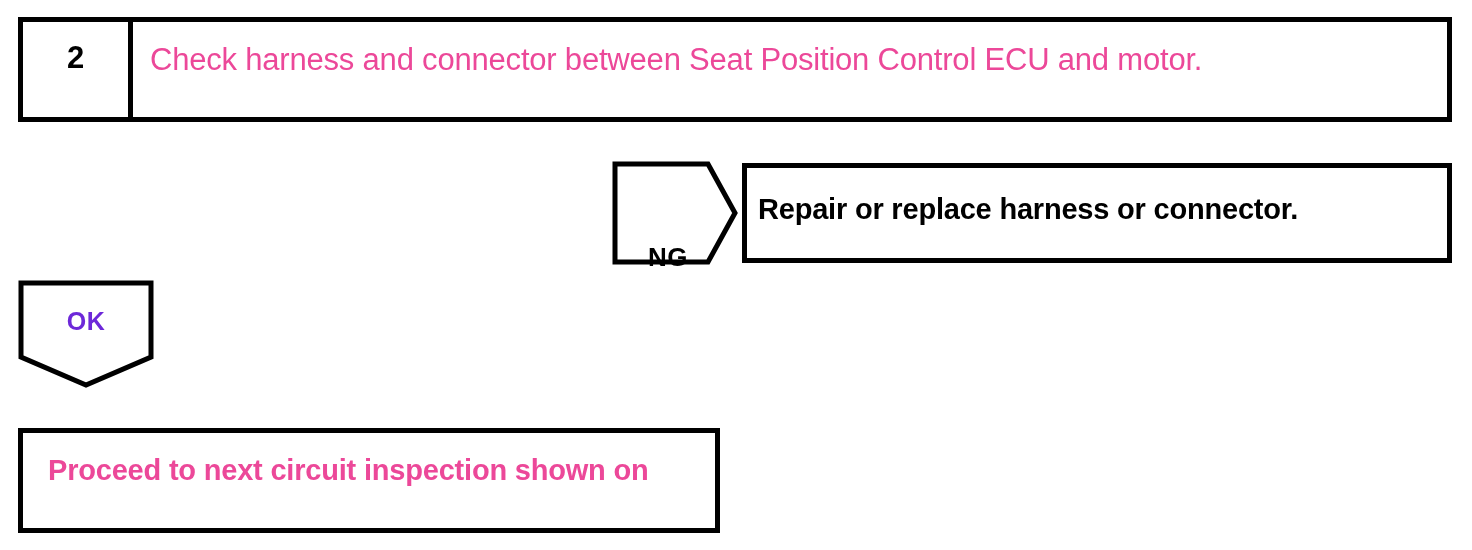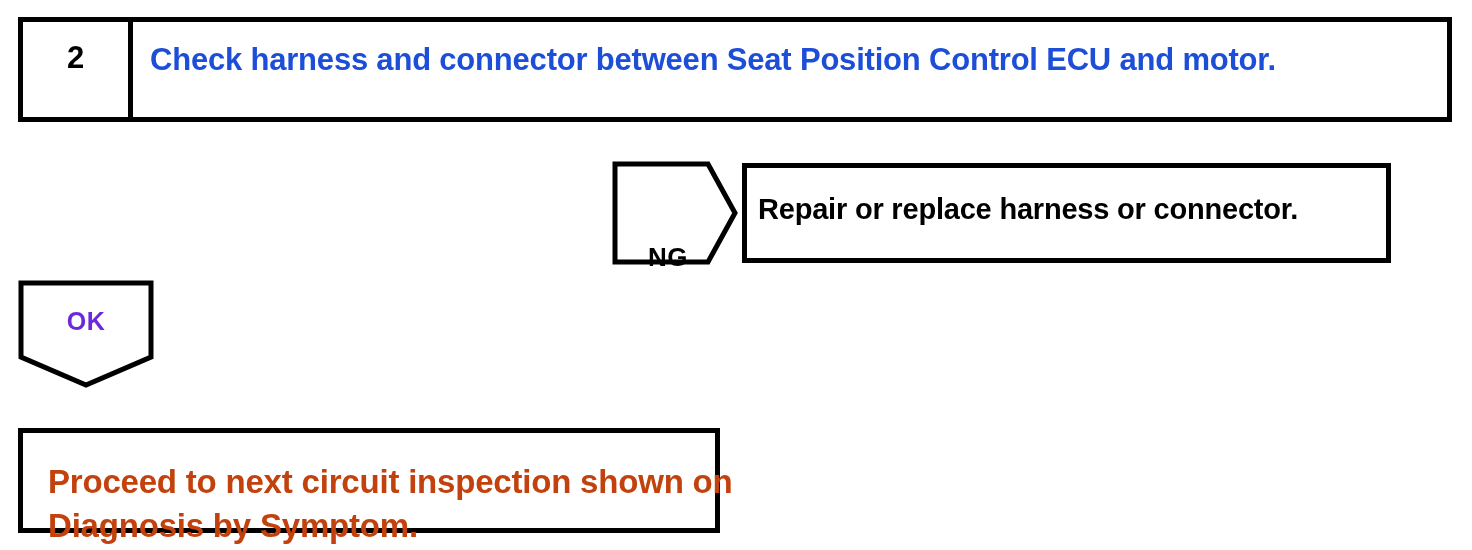--- a/index.html
+++ b/index.html
@@ -45,22 +45,22 @@
     color: #000000;
     line-height: 1;
     padding-top: 20px;
     letter-spacing: 0px;
   }
   .step-text {
     position: absolute;
     left: 127px;
     top: 21px;
     font-size: 31px;
-    font-weight: bold;
-    color: #1d4ed8;
+    font-weight: normal;
+    color: #ec4899;
     line-height: 1.1;
     white-space: nowrap;
     letter-spacing: -0.2px;
   }
 
   
   .ng-arrow {
     position: absolute;
     left: 612px;
     top: 161px;
@@ -83,21 +83,21 @@
     letter-spacing: 0.5px;
     pointer-events: none;
     margin-top: 44px;
   }
 
   
   .repair-box {
     position: absolute;
     left: 742px;
     top: 163px;
-    width: 649px;
+    width: 710px;
     height: 100px;
     border: 5px solid #000000;
     box-sizing: border-box;
     background: #ffffff;
   }
   .repair-text {
     position: absolute;
     left: 11px;
     top: 26px;
     font-size: 29px;
@@ -140,24 +140,24 @@
     top: 428px;
     width: 702px;
     height: 105px;
     border: 5px solid #000000;
     box-sizing: border-box;
     background: #ffffff;
   }
   .proceed-text {
     position: absolute;
     left: 25px;
-    top: 27px;
-    font-size: 33px;
+    top: 18px;
+    font-size: 29px;
     font-weight: bold;
-    color: #c2410c;
+    color: #ec4899;
     line-height: 1.32;
     letter-spacing: -0.2px;
   }
   .proceed-text div { white-space: nowrap; }
 </style>
 </head>
 <body>
 
 <div id="canvas">
 
@@ -182,17 +182,16 @@
   <div class="ok-arrow">
     <svg width="136" height="108" viewBox="0 0 136 108">
       <polygon points="3,3 133,3 133,77 68,105 3,77" fill="#ffffff" stroke="#000000" stroke-width="5" stroke-linejoin="miter"></polygon>
     </svg>
   </div>
   <div class="ok-label">OK</div>
 
   <div class="proceed-box">
     <div class="proceed-text">
       <div>Proceed to next circuit inspection shown on</div>
-      <div>Diagnosis by Symptom.</div>
     </div>
   </div>
 
 </div>
 
 </body></html>

